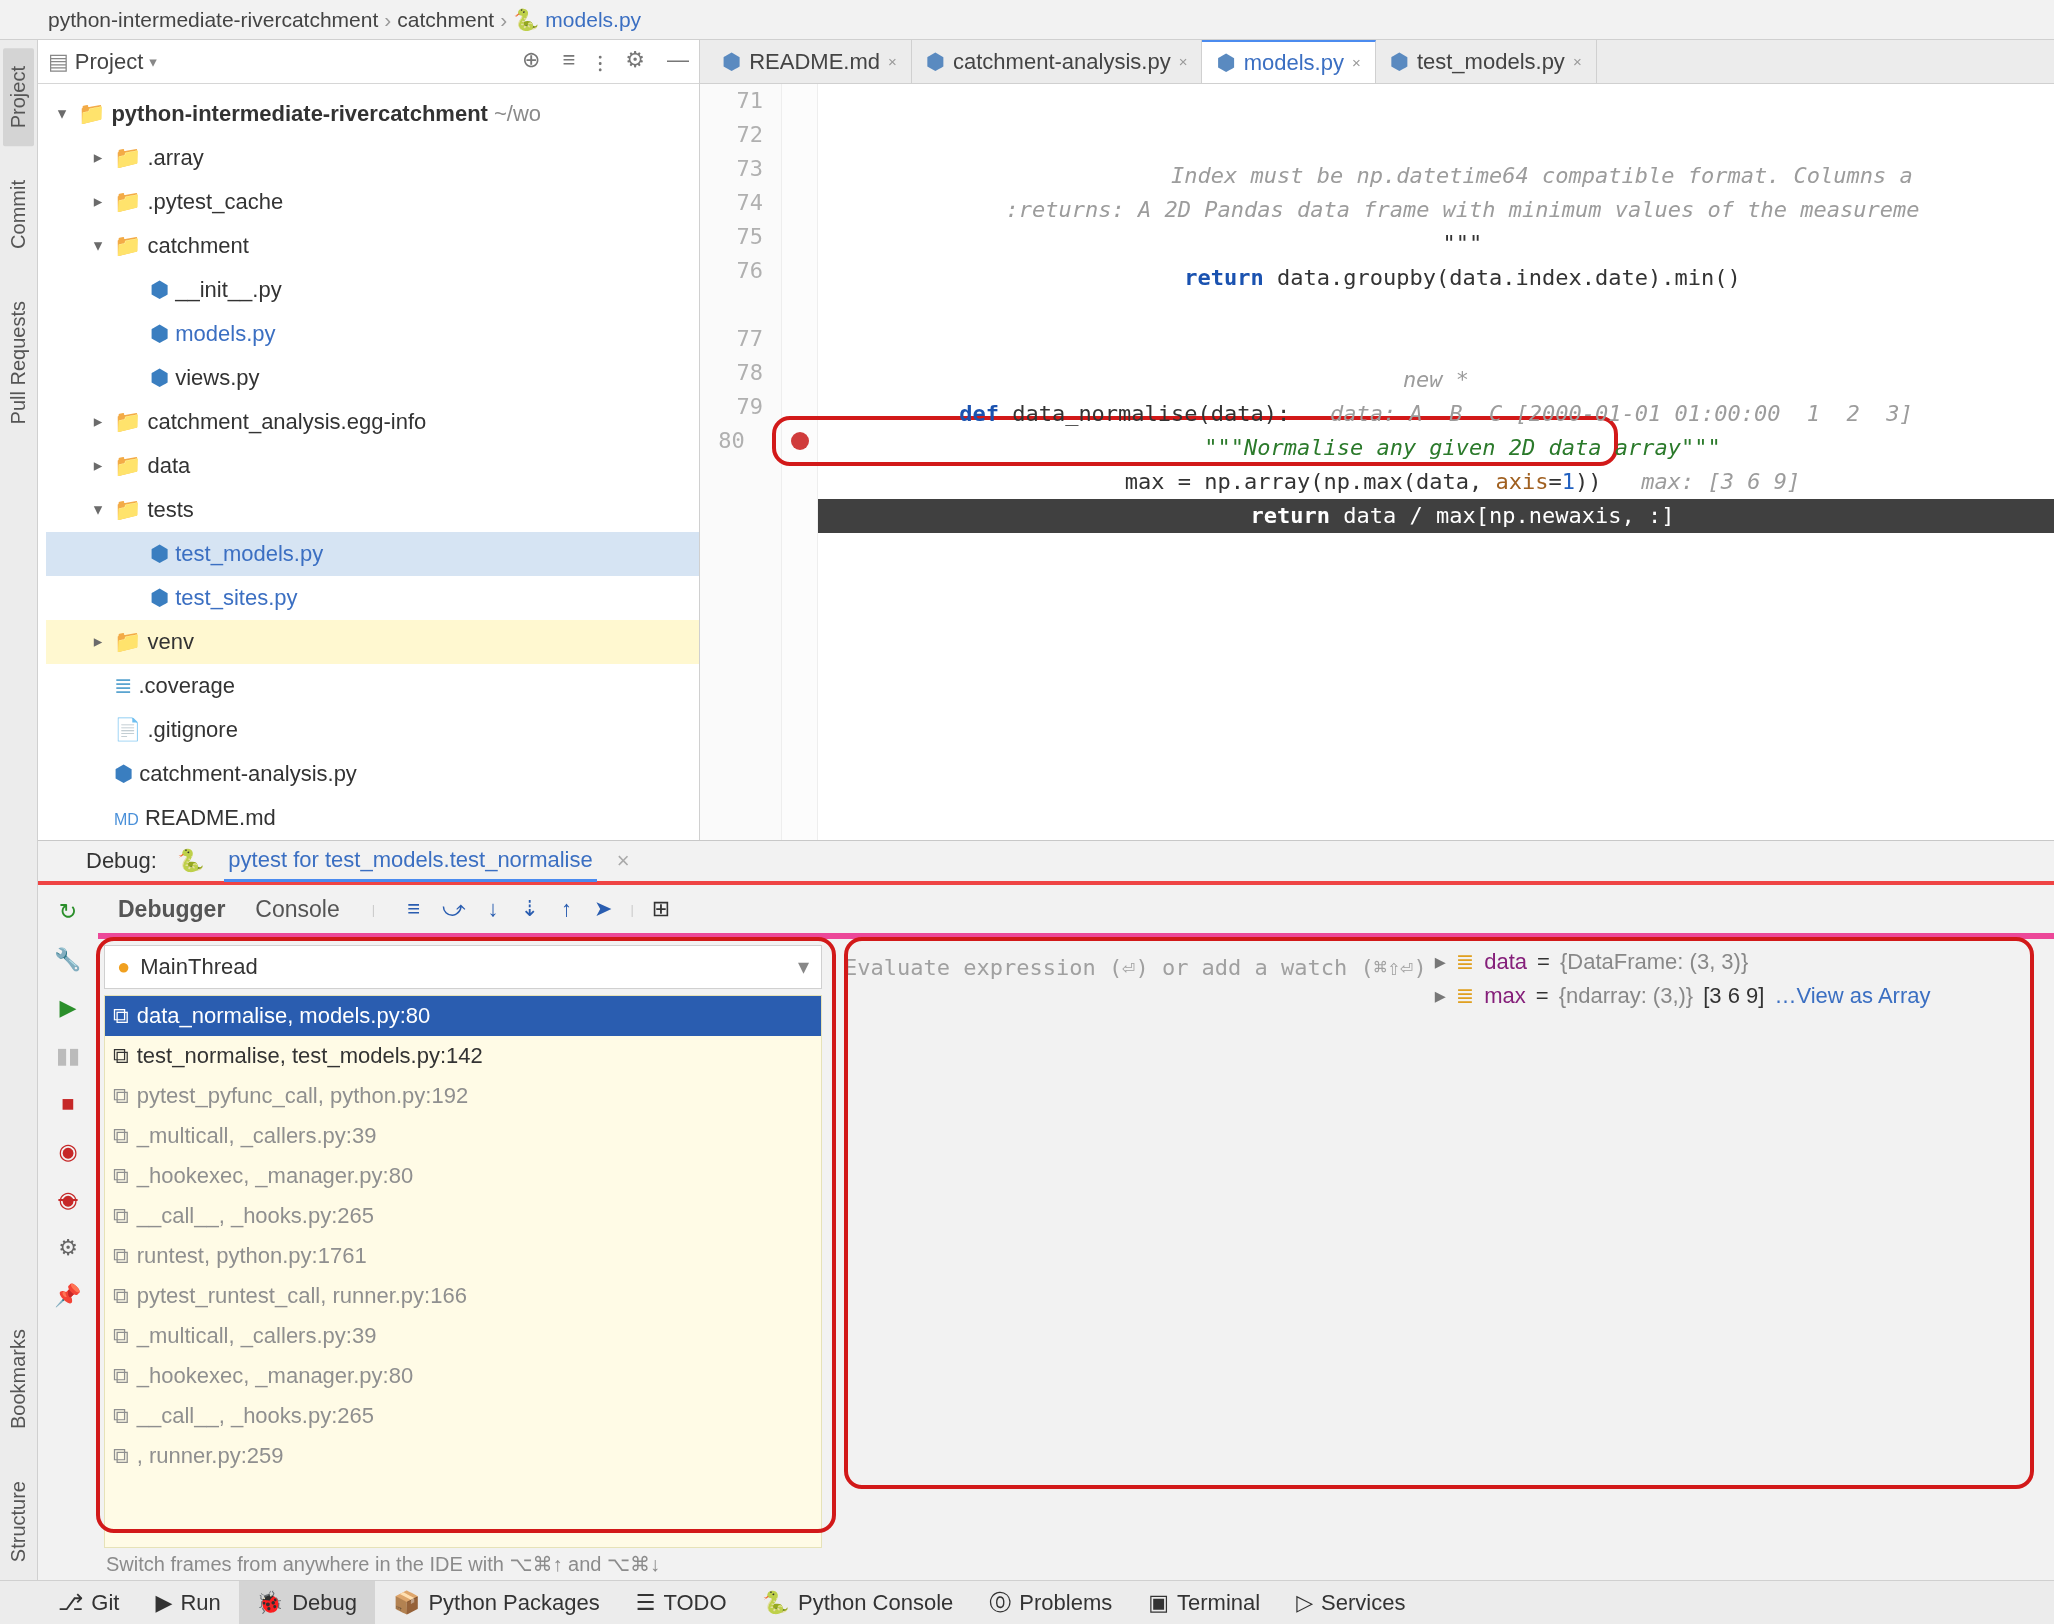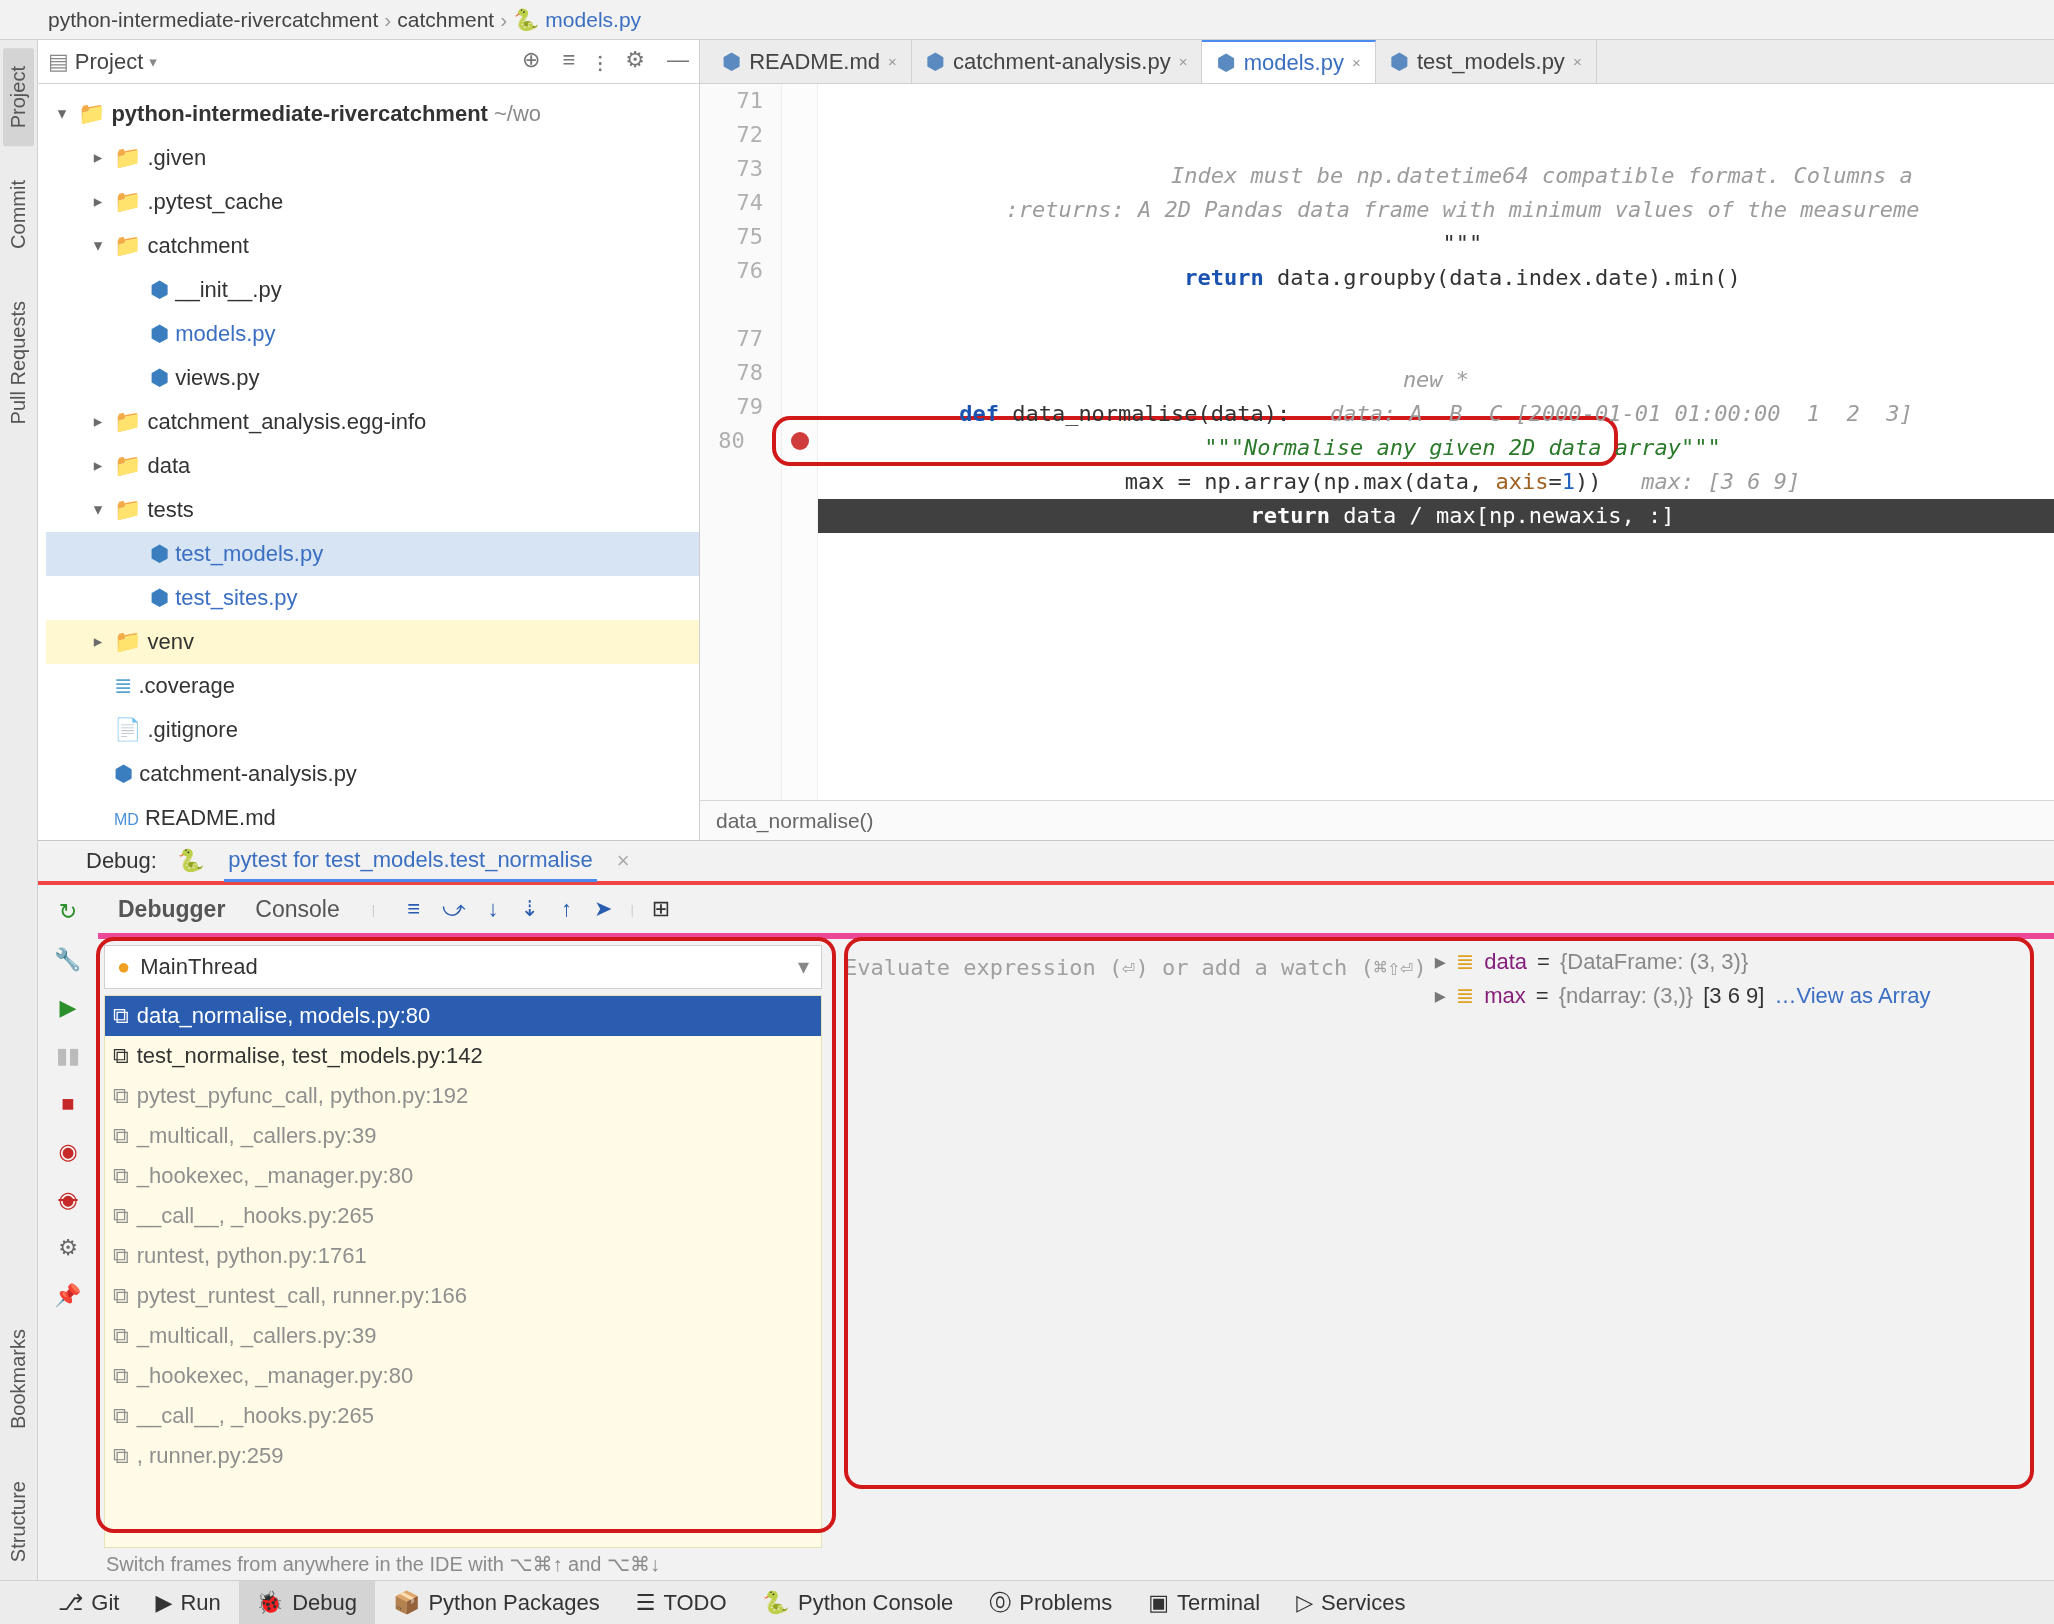--- a/index.html
+++ b/index.html
@@ -351,21 +351,21 @@
                 <span class="sp" style="width:0px"></span>
                 <span class="arrow">▾</span>
                 <span><span style="color:#6d7b8b">📁</span></span>
                 <span class="name" style="font-weight:600">python-intermediate-rivercatchment</span>
                 <span class="dim"> ~/wo</span>
               </div>
               <div class="tree-row">
                 <span class="sp" style="width:36px"></span>
                 <span class="arrow">▸</span>
                 <span><span style="color:#9fa0a1">📁</span></span>
-                <span class="name">.given</span>
+                <span class="name">.array</span>
               </div>
               <div class="tree-row">
                 <span class="sp" style="width:36px"></span>
                 <span class="arrow">▸</span>
                 <span><span style="color:#9fa0a1">📁</span></span>
                 <span class="name">.pytest_cache</span>
               </div>
               <div class="tree-row">
                 <span class="sp" style="width:36px"></span>
                 <span class="arrow">▾</span>
@@ -502,21 +502,20 @@
                 <div style="height: 34px; display: flex; align-items: center; justify-content: center;"></div>
                 <div style="height: 34px; display: flex; align-items: center; justify-content: center;"></div>
                 <div style="height: 34px; display: flex; align-items: center; justify-content: center;">
                   <div class="bp-dot"></div>
                 </div>
               </div>
             <div class="code" id="code">
               <div class="hl-box" style="left:-46px;top:332px;width:846px;height:50px"></div>
             <div class="codeline"><span class="grey">                Index must be np.datetime64 compatible format. Columns a</span></div><div class="codeline"><span class="grey">    :returns: A 2D Pandas data frame with minimum values of the measureme</span></div><div class="codeline"><span>    """</span></div><div class="codeline"><span>    </span><span class="kw">return</span><span> data.groupby(data.index.date).min()</span></div><div class="codeline"><span></span></div><div class="codeline"><span></span></div><div class="codeline"><span class="grey">new *</span></div><div class="codeline"><span></span><span class="kw">def</span><span> data_normalise(data):   </span><span class="grey">data: A  B  C [2000-01-01 01:00:00  1  2  3]</span></div><div class="codeline"><span>    </span><span class="str">"""Normalise any given 2D data array"""</span></div><div class="codeline"><span>    max = np.array(np.max(data, </span><span class="param">axis</span><span>=</span><span class="num">1</span><span>))   </span><span class="grey">max: [3 6 9]</span></div><div class="codeline hl"><span>    </span><span class="kw">return</span><span> data / max[np.newaxis, :]</span></div></div>
           </div>
-          <div class="status-line">data_normalise()</div>
         </div>
       </div>
 
       <div class="debug-panel">
         <div class="debug-header">
           <span>Debug:</span>
           <span style="color:#aaa">🐍</span>
           <span class="tabname">pytest for test_models.test_normalise</span>
           <span class="close">×</span>
         </div>

